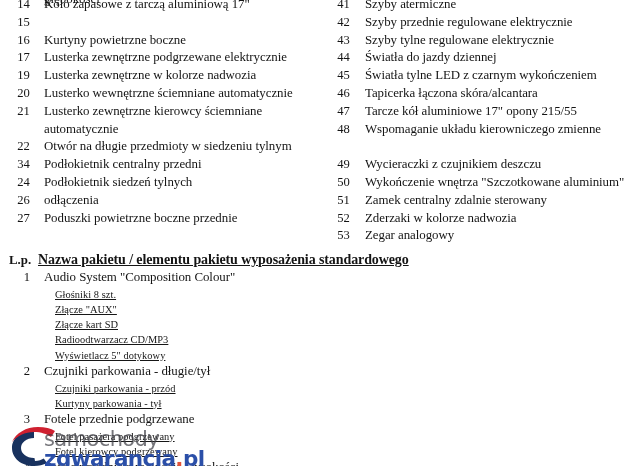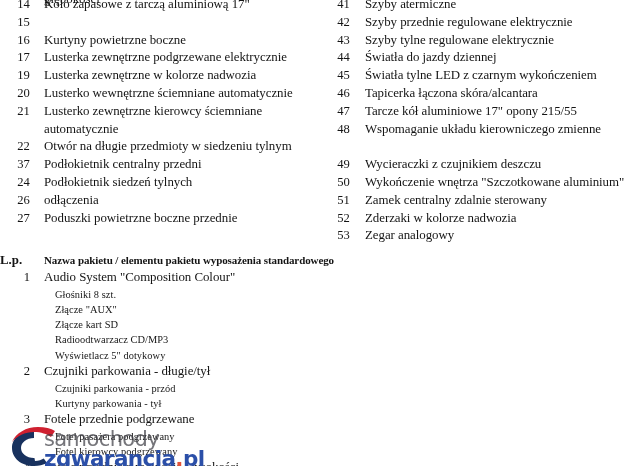--- a/index.html
+++ b/index.html
@@ -82,30 +82,30 @@
   }
   .pkg-head {
     display: flex;
     align-items: flex-start;
     line-height: 18px;
     font-weight: bold;
   }
   .pkg-head .hnum {
     flex: 0 0 auto;
     width: 38px;
-    padding-left: 0;
+    padding-left: 9px;
     box-sizing: border-box;
     text-align: left;
     font-size: 12.9px;
   }
   .pkg-head .htitle {
     flex: 1 1 auto;
-    margin-left: 6px;
-    font-size: 11px;
+    font-size: 14px;
     letter-spacing: -.1px;
+    text-decoration: underline;
   }
 
   .pkg-row {
     display: flex;
     align-items: flex-start;
     line-height: 17.8px;
   }
   .pkg-row .num {
     flex: 0 0 auto;
     width: 30px;
@@ -118,20 +118,21 @@
     font-size: 12.9px;
     letter-spacing: -.05px;
   }
 
   .subrow {
     margin-left: 55px;
     font-size: 10.4px;
     line-height: 15.2px;
     letter-spacing: .05px;
     color: #161616;
+    text-decoration: underline;
   }
 
   
   .watermark {
     position: absolute;
     left: 6px;
     top: 424px;
     width: 230px;
     height: 44px;
     pointer-events: none;
@@ -205,21 +206,21 @@
         <span class="txt">
           <span class="wrap2">Lusterko zewnętrzne kierowcy ściemniane</span>
           <span class="wrap2">automatycznie</span>
         </span>
       </div>
       <div class="row">
         <span class="num">22</span>
         <span class="txt">Otwór na długie przedmioty w siedzeniu tylnym</span>
       </div>
       <div class="row">
-        <span class="num">37</span>
+        <span class="num">34</span>
         <span class="txt">Podłokietnik centralny przedni</span>
       </div>
       <div class="row">
         <span class="num">24</span>
         <span class="txt">Podłokietnik siedzeń tylnych</span>
       </div>
       <div class="row">
         <span class="num">26</span>
         <span class="txt">
           <span class="wrap2">odłączenia</span>

